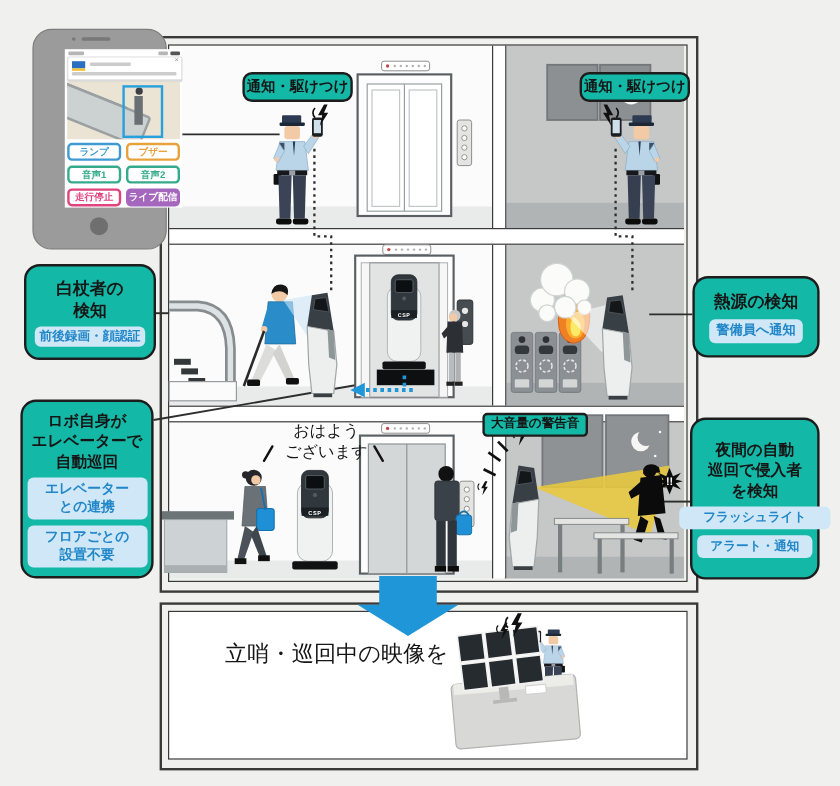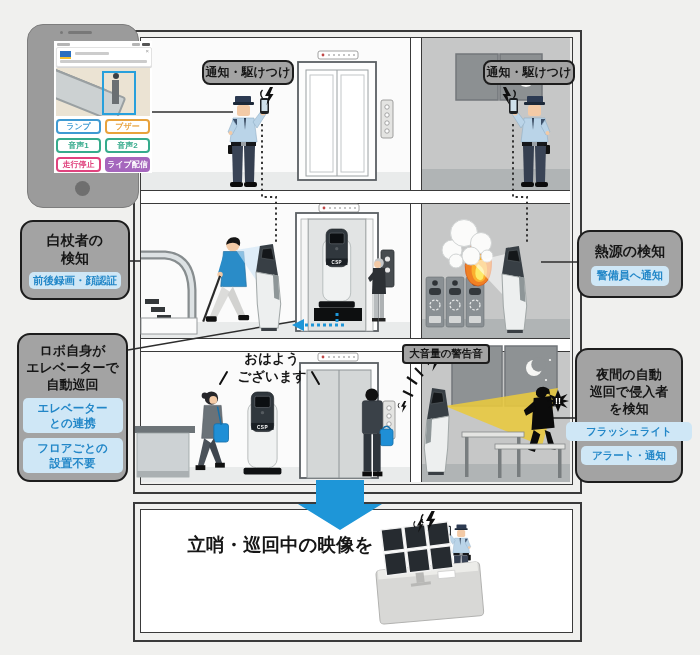--- a/index.html
+++ b/index.html
@@ -11,28 +11,28 @@
   .room.gray{background:#c6c7c7;}
   .strip{position:absolute;left:0;right:0;bottom:0;}
   .strip.light{background:#e9ebeb;}
   .strip.dark{background:#b0b4b5;}
   .wallv{position:absolute;background:#fff;border-left:1px solid #3a3a3a;border-right:1px solid #3a3a3a;z-index:1;}
   .slab{position:absolute;background:#fff;border-top:1px solid #3a3a3a;border-bottom:1px solid #3a3a3a;z-index:2;}
   .frame-outer{position:absolute;border:2px solid #3a3a3a;z-index:3;pointer-events:none;}
   .frame-inner{position:absolute;border:1px solid #3a3a3a;z-index:3;pointer-events:none;}
   #svgart{position:absolute;left:0;top:0;z-index:4;pointer-events:none;}
   
-  .callout{position:absolute;background:#a3a3a3;border:2px solid #1d1d1d;font-weight:700;color:#161616;
+  .callout{position:absolute;background:#14b8a6;border:2px solid #1d1d1d;font-weight:700;color:#161616;
            text-align:center;z-index:5;box-sizing:border-box;display:flex;flex-direction:column;
            align-items:center;justify-content:center;}
   .callout .title{white-space:pre-line;line-height:1.32;}
   .badge{background:#cfe7f6;color:#2287c8;font-weight:700;border-radius:5px;white-space:pre-line;
          padding:3px 6px;line-height:1.25;}
   .pill{border-radius:9px;}
-  .caption{position:absolute;z-index:5;font-weight:700;color:#161616;text-align:center;}
+  .caption{position:absolute;z-index:5;font-weight:400;color:#161616;text-align:center;}
   
   #phone{position:absolute;left:27px;top:24px;width:110px;height:182px;background:#9b9b9b;
          border:1px solid #7d7d7d;border-radius:16px;z-index:6;}
   #phone .speaker{position:absolute;left:40px;top:6px;width:24px;height:3px;background:#787878;border-radius:2px;}
   #phone .cam{position:absolute;left:32px;top:6px;width:3px;height:3px;background:#787878;border-radius:50%;}
   #phone .homebtn{position:absolute;left:47px;top:156px;width:15px;height:15px;background:#6f6f6f;border-radius:50%;}
   #screen{position:absolute;left:6px;top:16px;width:98px;height:132px;background:#fff;overflow:hidden;margin-left:20px;}
   .sb-seg{position:absolute;background:#b5b5b5;height:2.5px;border-radius:1px;}
   .notif{position:absolute;left:2px;top:6px;width:94px;height:18px;background:#fff;border:1px solid #e2e2e2;
          border-radius:2px;box-shadow:0 1px 1px rgba(0,0,0,.18);}

